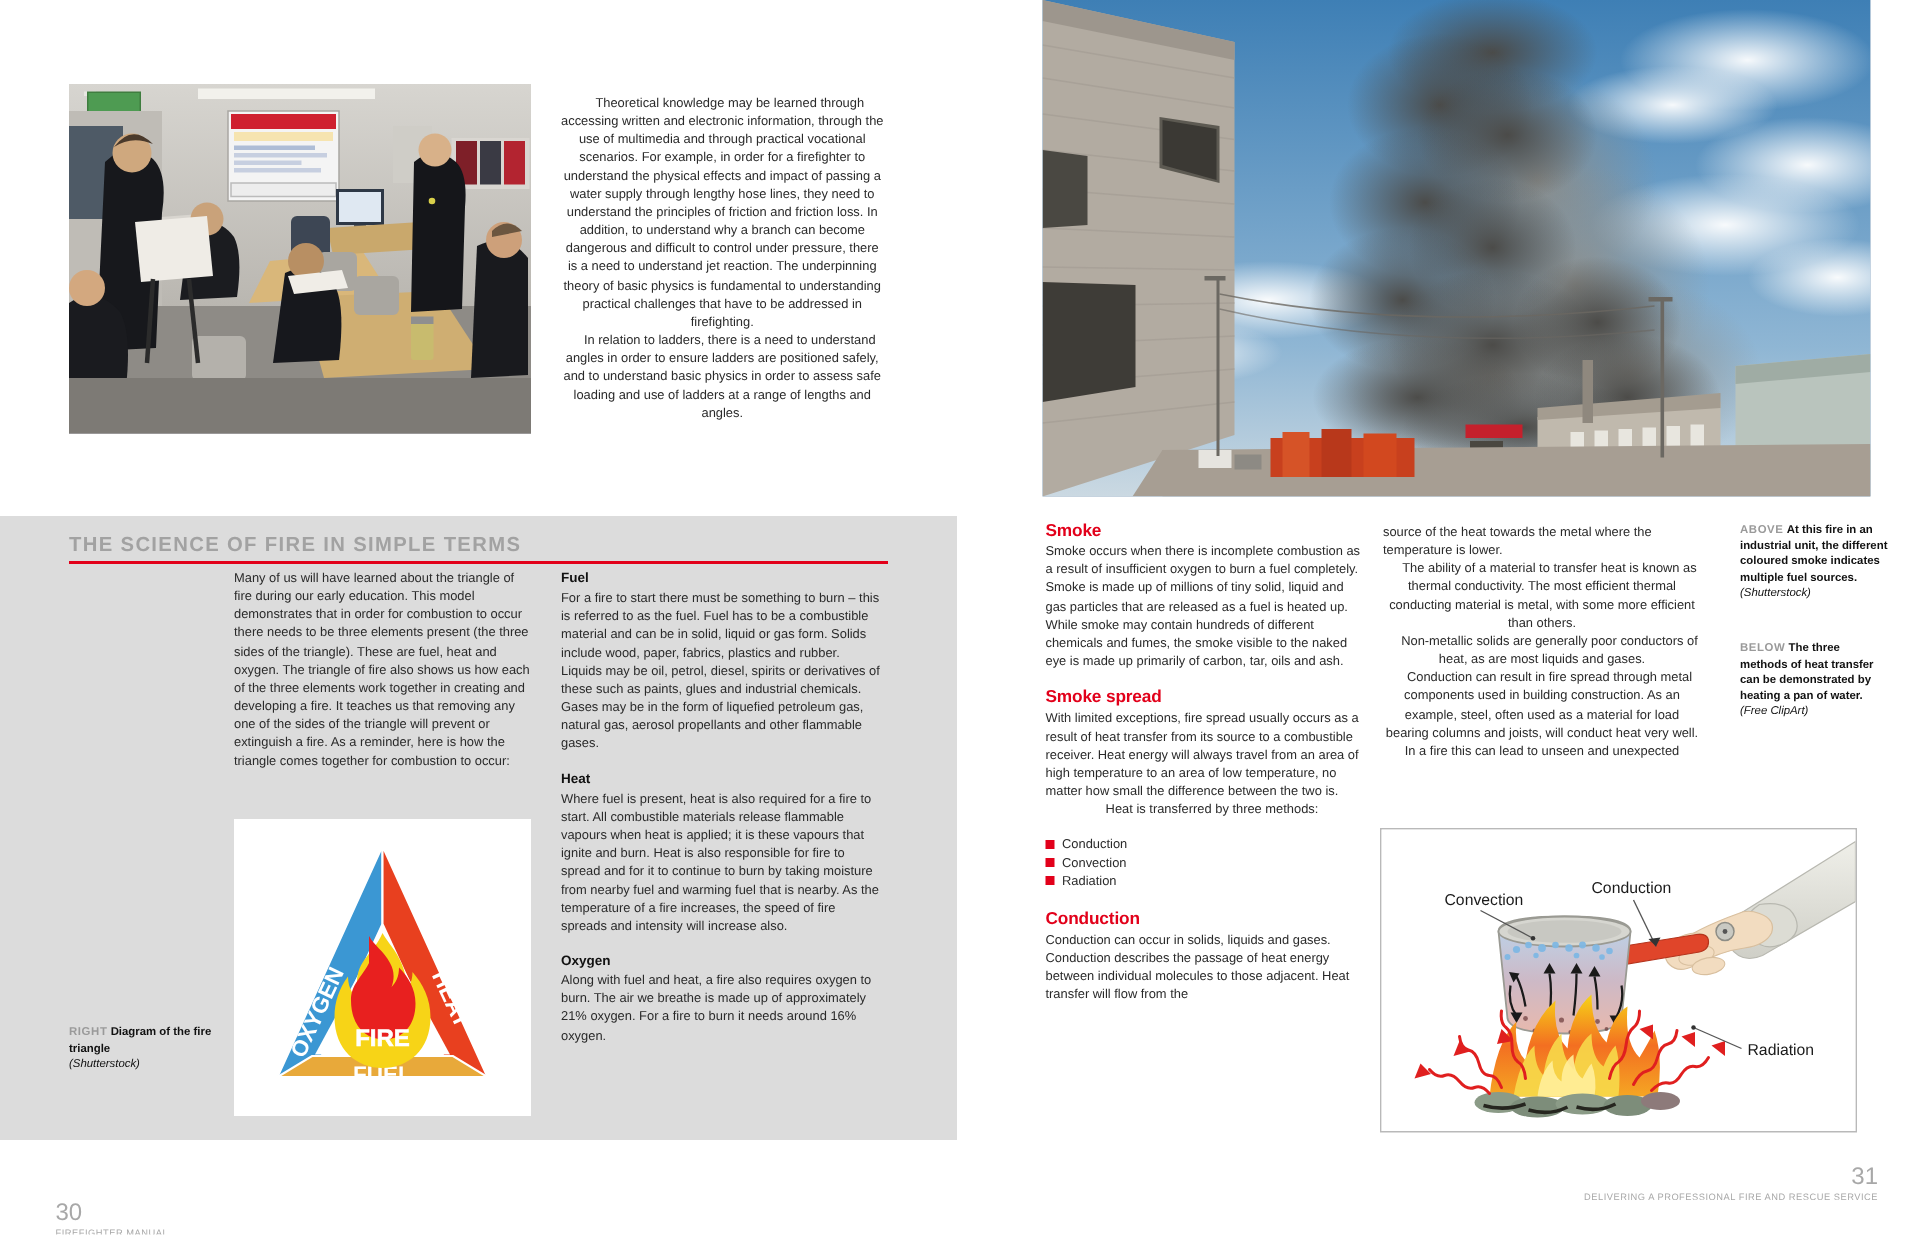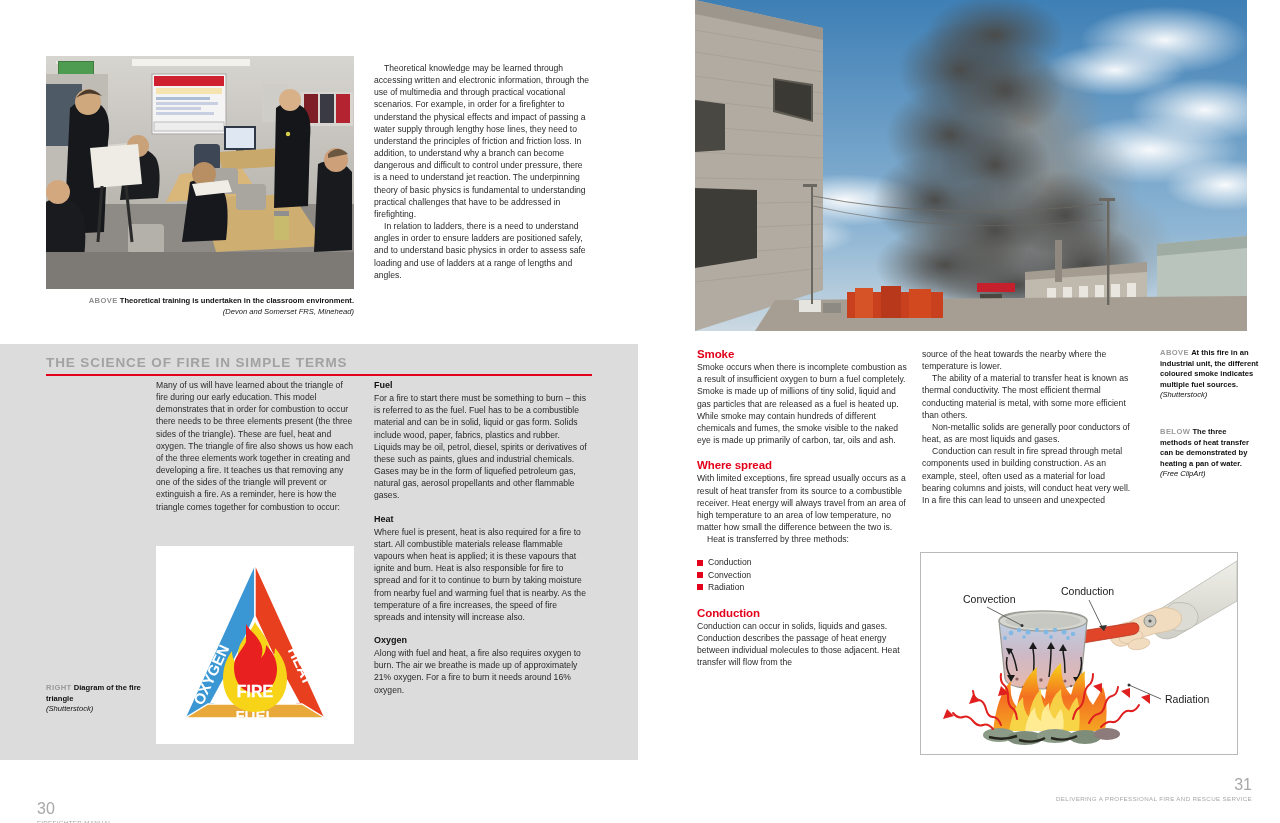--- a/index.html
+++ b/index.html
@@ -12,21 +12,21 @@
   .spread { position: relative; width: 1280px; height: 823px; background:#fff; }
 
   
   .body-copy {
     font-size: 8.6px;
     line-height: 12.15px;
     color: #2a2a2a;
     text-align: left;
   }
   .body-copy p { margin: 0; }
-  .body-copy p.indent { text-indent: 10px; }
+  .body-copy p.indent { text-indent: 10px; text-align: center; }
   .sub-head {
     font-size: 9px;
     font-weight: bold;
     color: #111;
     margin-bottom: 1px;
   }
   .sub-head.spaced { margin-top: 11px; }
   .red-head {
     font-size: 11.5px;
     font-weight: bold;
@@ -201,25 +201,20 @@
 
       <rect x="228" y="158" width="15" height="26" rx="2" fill="#c8bb6e"></rect>
       <rect x="228" y="155" width="15" height="5" fill="#8f8f8f"></rect>
 
       <polygon points="146,128 182,124 186,136 150,140" fill="#f0ede7"></polygon>
 
       <rect x="0" y="196" width="308" height="37" fill="#7d7a75"></rect>
     </svg>
   </div>
 
-  <div class="cap-above">
-    <span class="lbl">ABOVE</span>
-    <span class="txt">Theoretical training is undertaken in the classroom environment.</span>
-    <span class="src">(Devon and Somerset FRS, Minehead)</span>
-  </div>
 
   <div class="col-intro body-copy">
     <p class="indent">Theoretical knowledge may be learned through accessing written and electronic information, through the use of multimedia and through practical vocational scenarios. For example, in order for a firefighter to understand the physical effects and impact of passing a water supply through lengthy hose lines, they need to understand the principles of friction and friction loss. In addition, to understand why a branch can become dangerous and difficult to control under pressure, there is a need to understand jet reaction. The underpinning theory of basic physics is fundamental to understanding practical challenges that have to be addressed in firefighting.</p>
     <p class="indent">In relation to ladders, there is a need to understand angles in order to ensure ladders are positioned safely, and to understand basic physics in order to assess safe loading and use of ladders at a range of lengths and angles.</p>
   </div>
 
   <div class="sci-panel"></div>
   <div class="sci-title">THE SCIENCE OF FIRE IN SIMPLE TERMS</div>
   <div class="sci-rule"></div>
 
@@ -375,21 +370,21 @@
       <path d="M118 206 q130 30 290 14" stroke="#6b6862" stroke-width="1" fill="none" opacity="0.6"></path>
 
       <rect x="360" y="240" width="7" height="42" fill="#8f887e"></rect>
     </svg>
   </div>
 
   <div class="r-col-1 body-copy">
     <div class="red-head">Smoke</div>
     <p>Smoke occurs when there is incomplete combustion as a result of insufficient oxygen to burn a fuel completely. Smoke is made up of millions of tiny solid, liquid and gas particles that are released as a fuel is heated up. While smoke may contain hundreds of different chemicals and fumes, the smoke visible to the naked eye is made up primarily of carbon, tar, oils and ash.</p>
 
-    <div class="red-head spaced">Where spread</div>
+    <div class="red-head spaced">Smoke spread</div>
     <p>With limited exceptions, fire spread usually occurs as a result of heat transfer from its source to a combustible receiver. Heat energy will always travel from an area of high temperature to an area of low temperature, no matter how small the difference between the two is.</p>
     <p class="indent">Heat is transferred by three methods:</p>
 
     <div class="bullets">
       <div class="row">
         <span class="sq"></span>
         <span>Conduction</span>
       </div>
       <div class="row">
         <span class="sq"></span>
@@ -399,21 +394,21 @@
         <span class="sq"></span>
         <span>Radiation</span>
       </div>
     </div>
 
     <div class="red-head spaced">Conduction</div>
     <p>Conduction can occur in solids, liquids and gases. Conduction describes the passage of heat energy between individual molecules to those adjacent. Heat transfer will flow from the</p>
   </div>
 
   <div class="r-col-2 body-copy">
-    <p>source of the heat towards the nearby where the temperature is lower.</p>
+    <p>source of the heat towards the metal where the temperature is lower.</p>
     <p class="indent">The ability of a material to transfer heat is known as thermal conductivity. The most efficient thermal conducting material is metal, with some more efficient than others.</p>
     <p class="indent">Non-metallic solids are generally poor conductors of heat, as are most liquids and gases.</p>
     <p class="indent">Conduction can result in fire spread through metal components used in building construction. As an example, steel, often used as a material for load bearing columns and joists, will conduct heat very well. In a fire this can lead to unseen and unexpected</p>
   </div>
 
   <div class="r-margin">
     <div class="marg-cap">
       <span class="lbl">ABOVE</span>
       <span class="txt">At this fire in an industrial unit, the different coloured smoke indicates multiple fuel sources.</span>
       <span class="src">(Shutterstock)</span>

